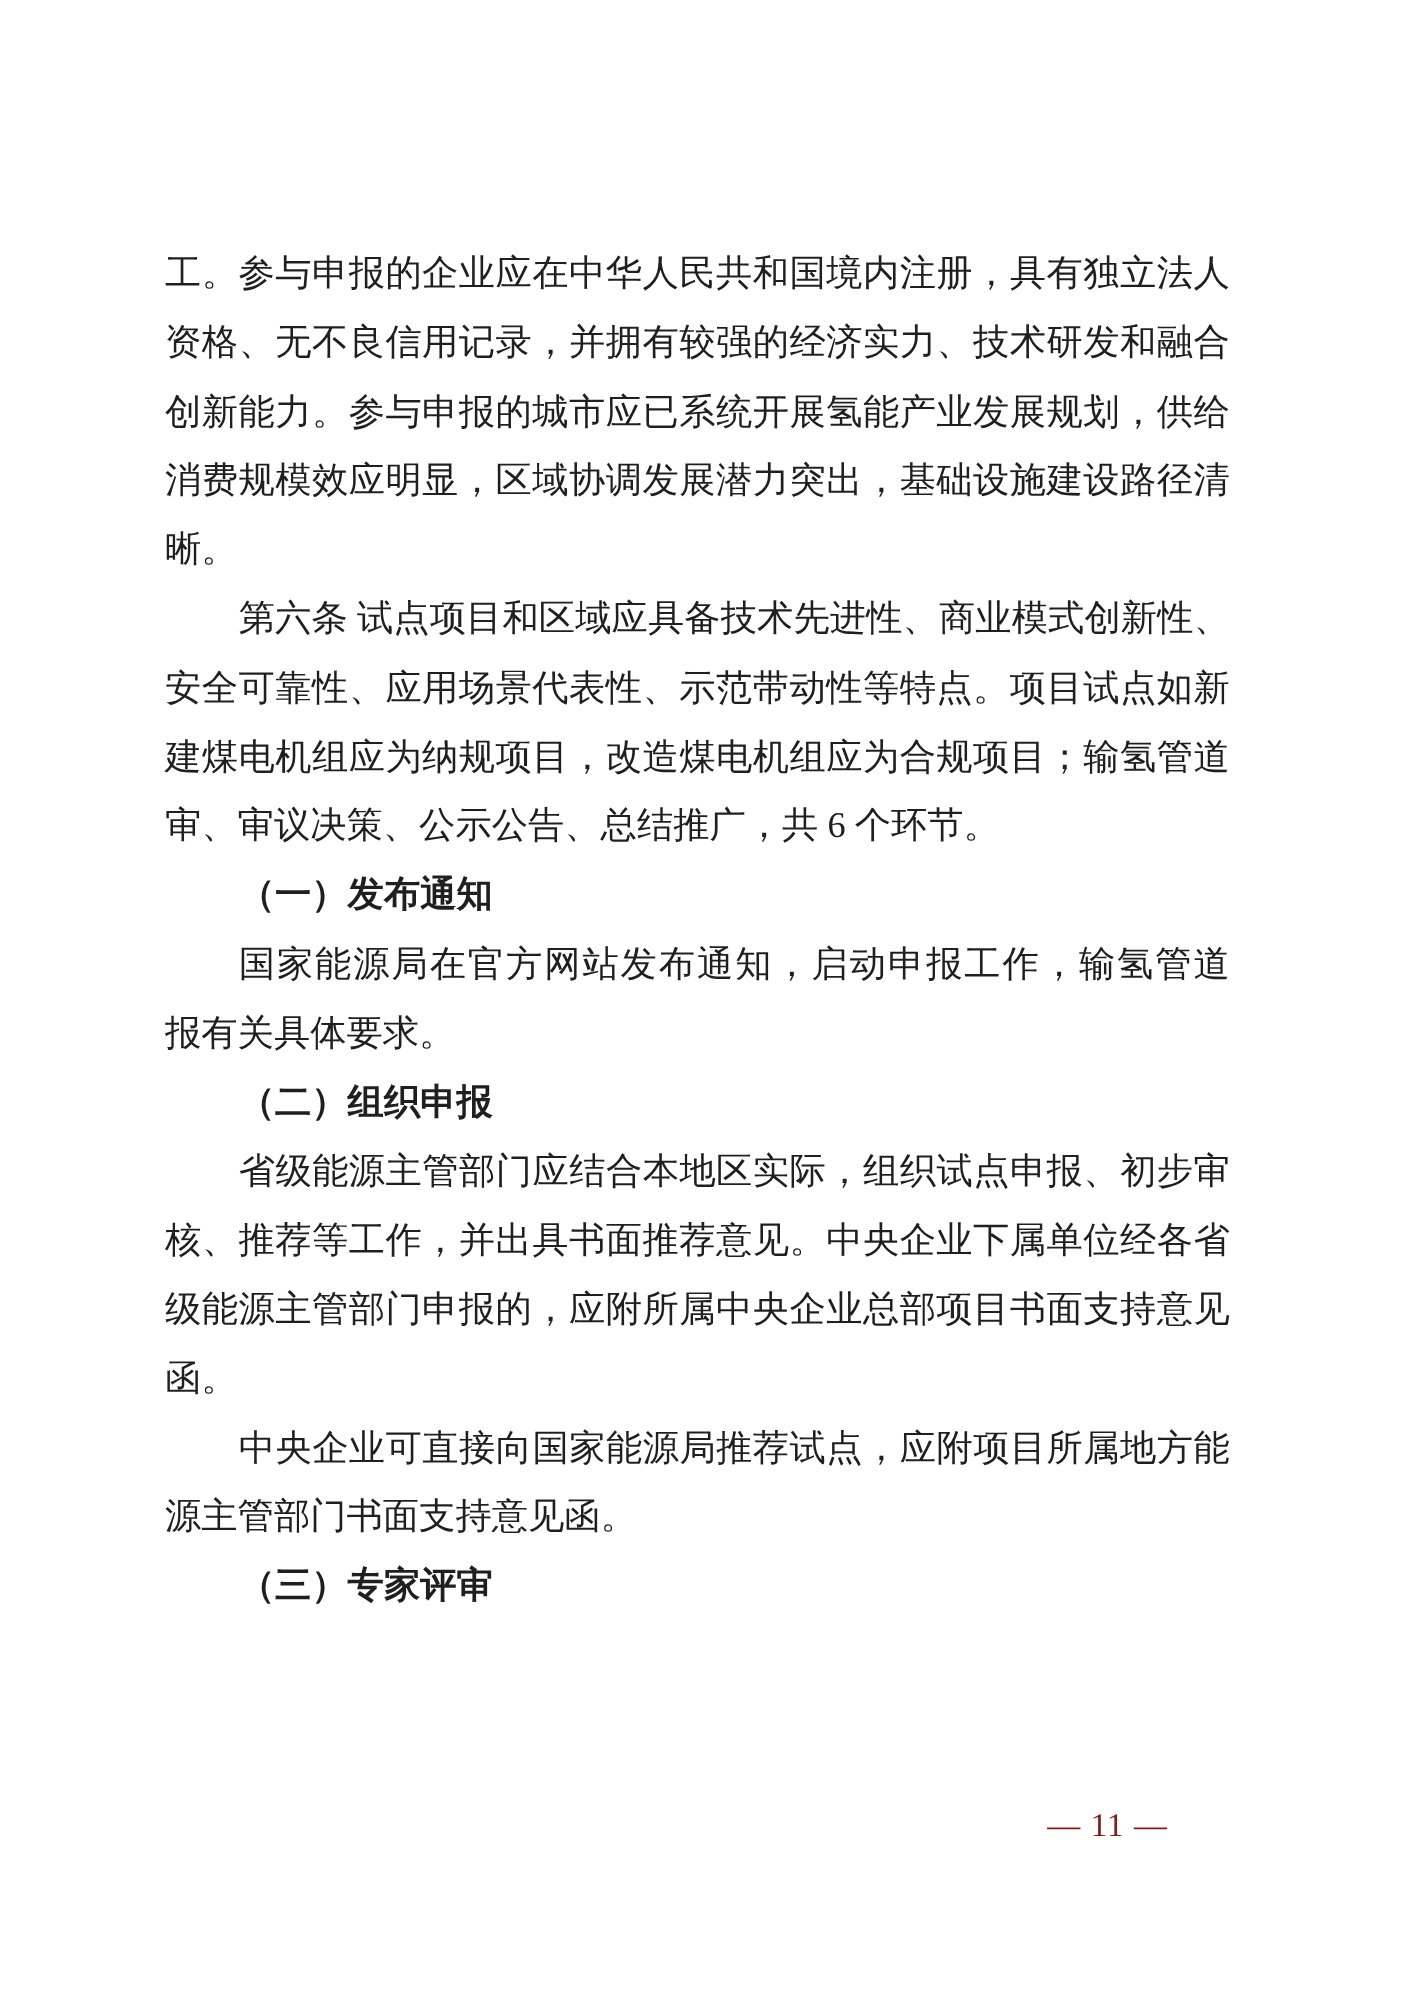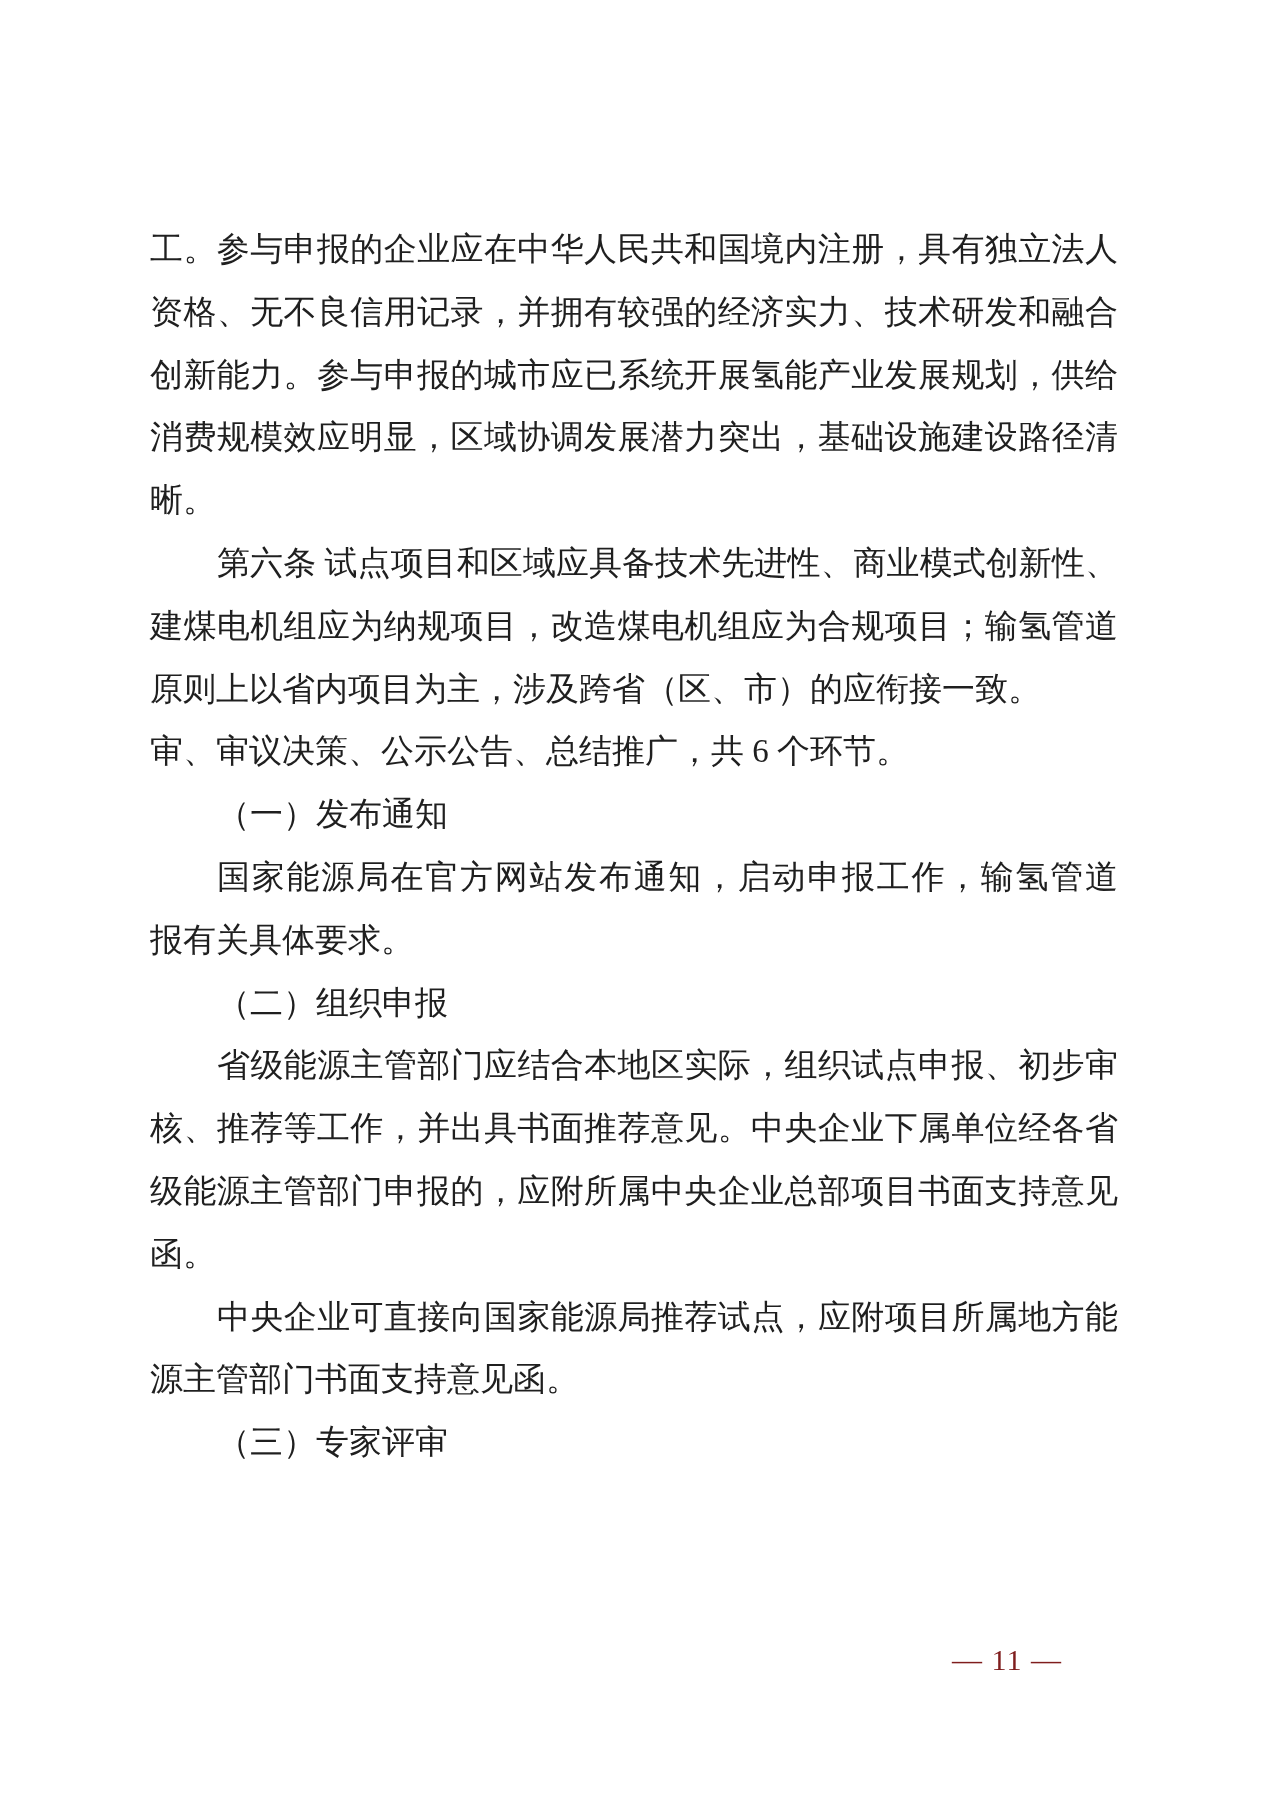--- a/index.html
+++ b/index.html
@@ -33,21 +33,21 @@
     white-space: normal;
     text-align: justify;
     text-align-last: justify;
     text-justify: inter-character;
   }
   
   .e { text-align: left; }
   
   .i { text-indent: 67px; }
   
-  .h { font-weight: normal; }
+  .h { font-weight: bold; }
   .footer {
     position: absolute;
     left: 952px;
     top: 1640px;
     font-size: 30px;
     line-height: 40px;
     color: #7f1d1d;
     letter-spacing: 1px;
   }
 </style>
@@ -55,22 +55,22 @@
 <body>
 
 <div class="page">
   <div class="content">
     <div class="line j">工。参与申报的企业应在中华人民共和国境内注册，具有独立法人</div>
     <div class="line j">资格、无不良信用记录，并拥有较强的经济实力、技术研发和融合</div>
     <div class="line j">创新能力。参与申报的城市应已系统开展氢能产业发展规划，供给</div>
     <div class="line j">消费规模效应明显，区域协调发展潜力突出，基础设施建设路径清</div>
     <div class="line e">晰。</div>
     <div class="line i j">第六条 试点项目和区域应具备技术先进性、商业模式创新性、</div>
+    <div class="line j">安全可靠性、应用场景代表性、示范带动性等特点。项目试点如新</div>
     <div class="line j">建煤电机组应为纳规项目，改造煤电机组应为合规项目；输氢管道</div>
-    <div class="line e">原则上以省内项目为主，涉及跨省（区、市）的应衔接一致。</div>
     <div class="line e">审、审议决策、公示公告、总结推广，共 6 个环节。</div>
     <div class="line i h e">（一）发布通知</div>
     <div class="line i j">国家能源局在官方网站发布通知，启动申报工作，输氢管道</div>
     <div class="line e">报有关具体要求。</div>
     <div class="line i h e">（二）组织申报</div>
     <div class="line i j">省级能源主管部门应结合本地区实际，组织试点申报、初步审</div>
     <div class="line j">核、推荐等工作，并出具书面推荐意见。中央企业下属单位经各省</div>
     <div class="line j">级能源主管部门申报的，应附所属中央企业总部项目书面支持意见</div>
     <div class="line e">函。</div>
     <div class="line i j">中央企业可直接向国家能源局推荐试点，应附项目所属地方能</div>

